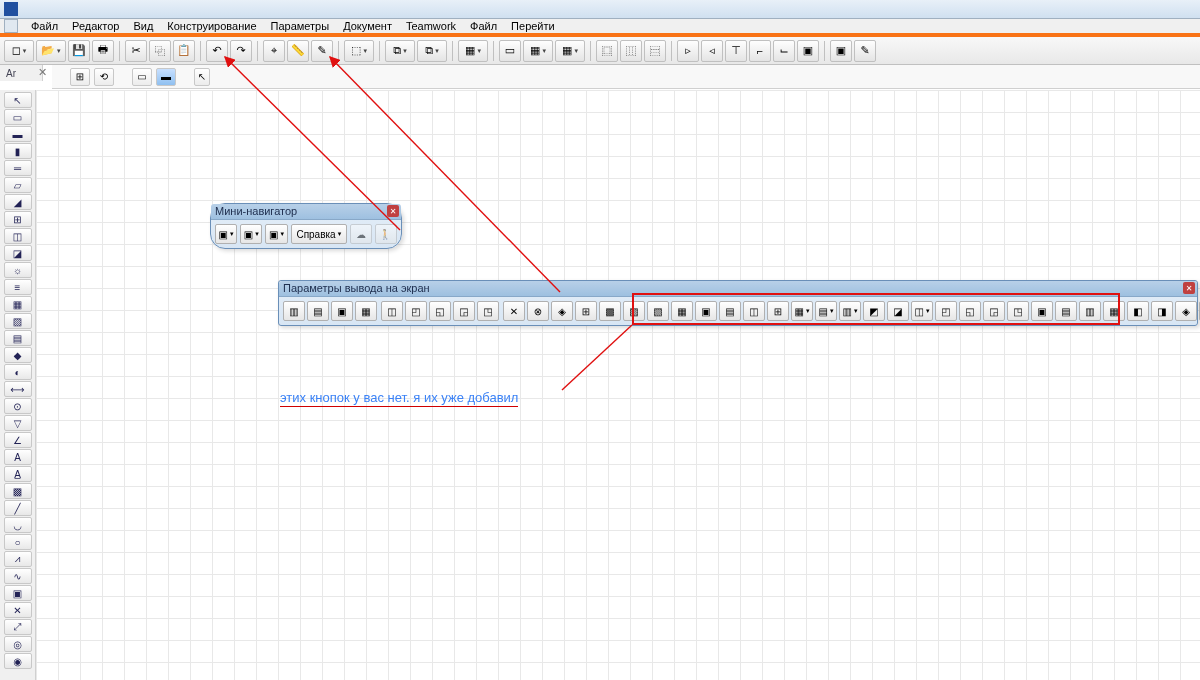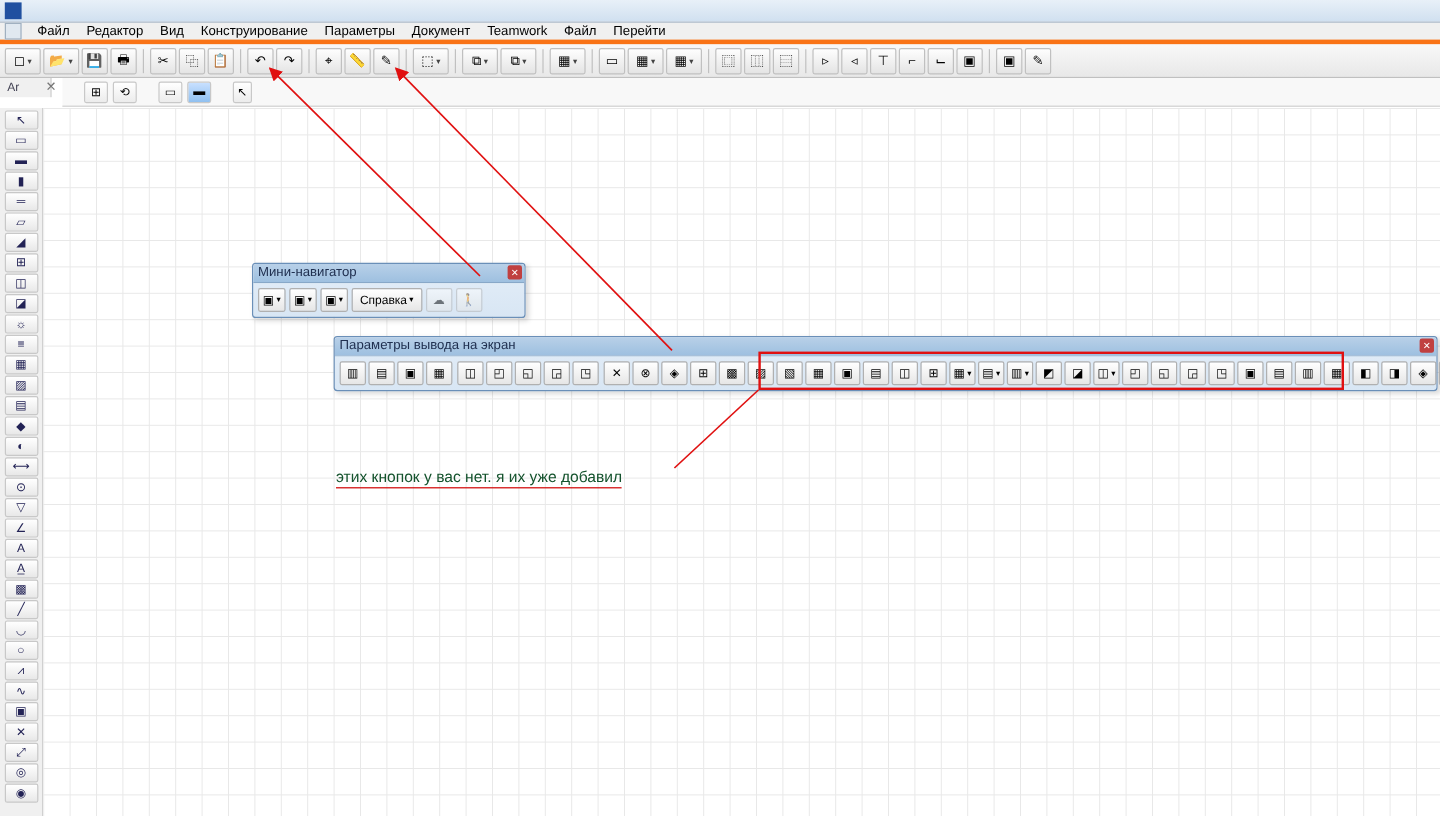--- a/index.html
+++ b/index.html
@@ -37,25 +37,25 @@
 
 .palette { position: absolute; background: linear-gradient(#e4eef8,#d8e6f4); border: 1px solid #6a8fb8; border-radius: 3px; box-shadow: 2px 2px 4px rgba(0,0,0,.15); }
 .palette .p-title { height: 16px; background: linear-gradient(#b8d0e8,#9ec0e0); padding: 1px 4px; font-size: 10px; color: #203050; border-bottom: 1px solid #88a8c8; border-radius: 3px 3px 0 0; position: relative; }
 .palette .p-close { position: absolute; right: 2px; top: 1px; width: 12px; height: 12px; background: #c04040; border-radius: 2px; display:flex; align-items:center; justify-content:center; color:#fff; font-size:8px; }
 .palette .p-body { padding: 4px; display: flex; align-items: center; gap: 3px; }
 .p-btn { height: 20px; min-width: 22px; padding: 0 3px; background: linear-gradient(#fff,#e6e6e6); border: 1px solid #b0b0b0; border-radius: 2px; display:flex;align-items:center;justify-content:center; font-size:10px;}
 .p-btn.dd::after { content:"▾"; font-size:7px; margin-left:2px; }
 .p-btn.txt { font-size:10px; padding: 0 6px; }
 .p-btn.ghost { opacity:.5; }
 
-#palette-nav { top: 219px; left: 210px; width: 228px; }
+#palette-nav { top: 203px; left: 210px; width: 192px; border-radius: 15px; }
 #palette-disp { top: 280px; left: 278px; width: 920px; }
 
 .highlight-box { position: absolute; border: 2px solid #e01010; top: 293px; left: 632px; width: 488px; height: 32px; pointer-events:none;}
-.annotation { position: absolute; top: 390px; left: 280px; color: #14532d; font-size: 13px; border-bottom: 1px solid #d00000; padding-bottom: 1px; }
+.annotation { position: absolute; top: 390px; left: 280px; color: #3b82f6; font-size: 13px; border-bottom: 1px solid #d00000; padding-bottom: 1px; }
 
 svg.arrows { position: absolute; top: 0; left: 0; width: 1200px; height: 680px; pointer-events: none; }
 </style>
 </head>
 <body>
 
 <div class="titlebar">
   <div class="app-icon"></div>
 </div>
 

